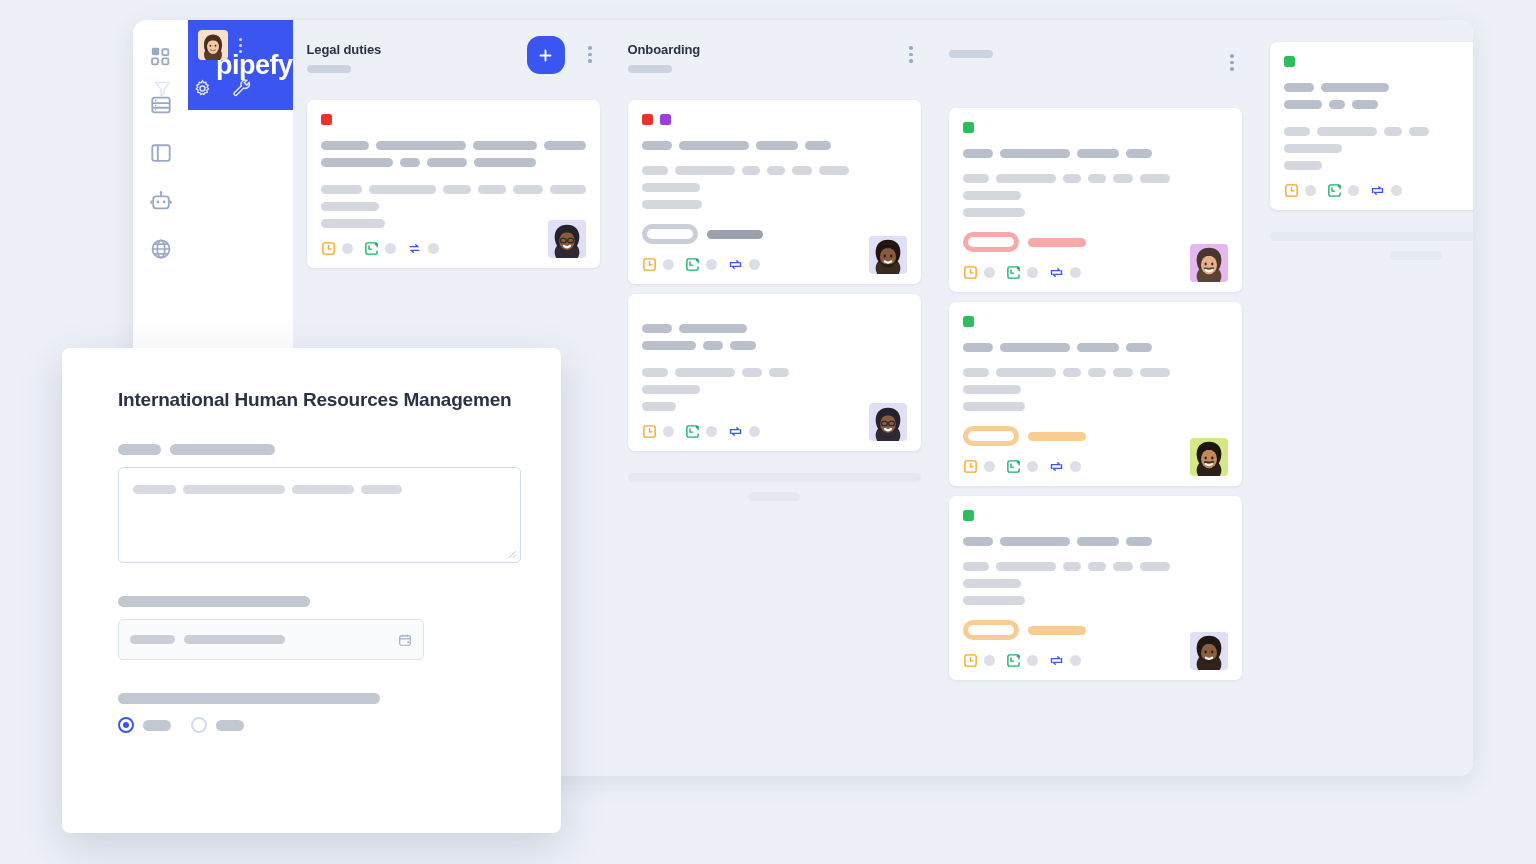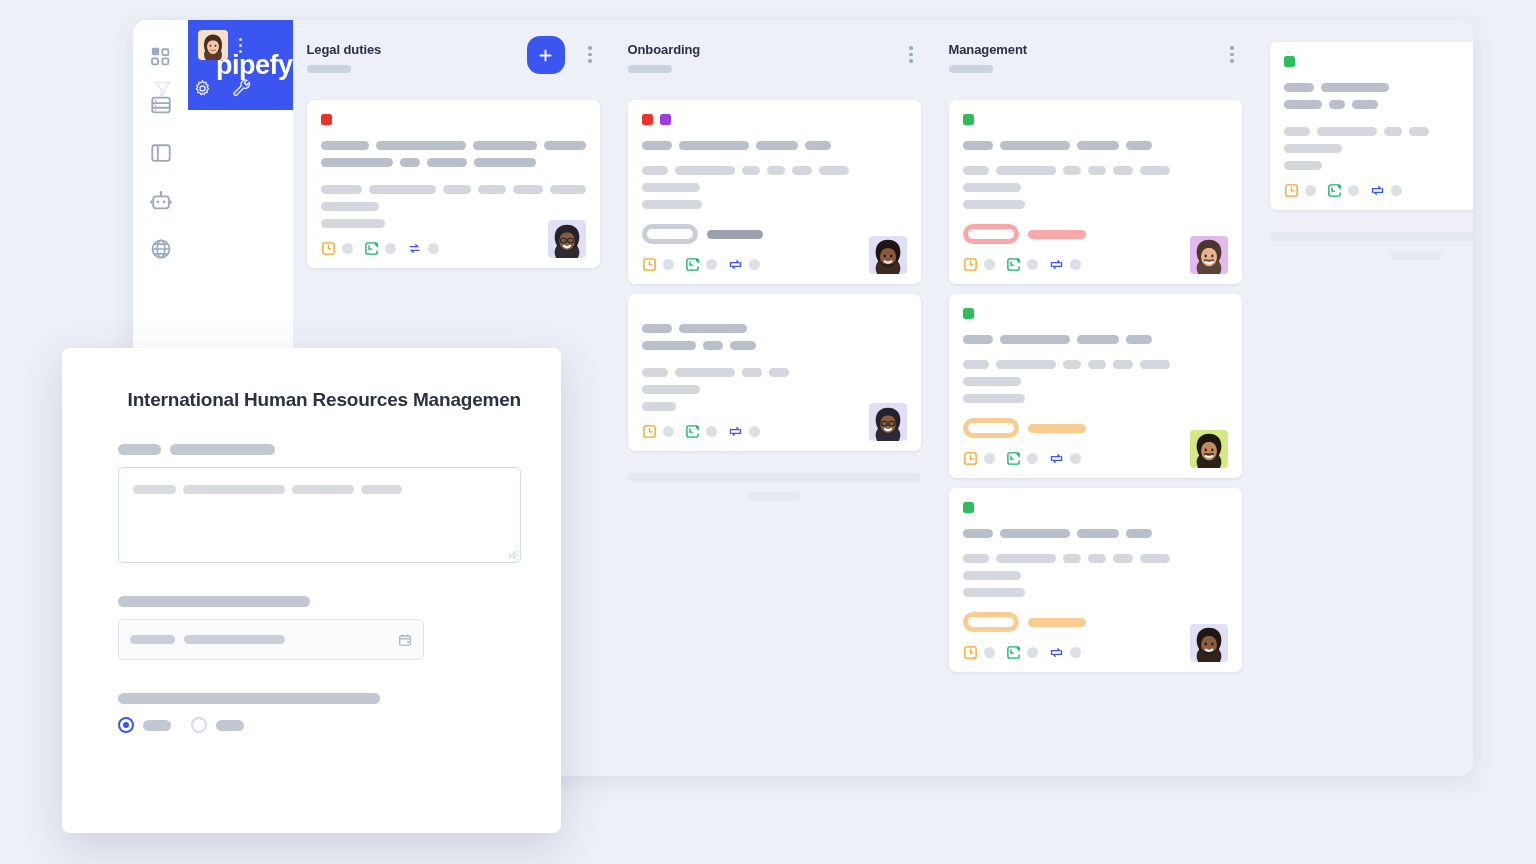--- a/index.html
+++ b/index.html
@@ -138,21 +138,21 @@
   .ghost .g2 { height: 9px; width: 52px; border-radius: 5px; background: #dfe3ec; margin: 10px auto 0 auto; }
 
   
   #modal {
     position: absolute; left: 62px; top: 348px;
     width: 499px; height: 485px;
     background: #fff; border-radius: 8px;
     box-shadow: 0 14px 44px rgba(40,55,95,.17);
     overflow: hidden; display: flex; flex-direction: column;
   }
-  #modal-body { flex: 1; padding: 41px 40px 0 56px; overflow: hidden; text-align: right; }
+  #modal-body { flex: 1; padding: 41px 40px 0 56px; overflow: hidden; }
   #modal-title {
     font-size: 19px; font-weight: 700; color: #2b3245;
     white-space: nowrap; letter-spacing: -.2px;
   }
   .lbl-row { display: flex; gap: 9px; align-items: center; margin-top: 33px; }
   .lbl { height: 11px; border-radius: 6px; background: #c2c8d2; }
   #textarea-box {
     margin-top: 12px; height: 96px; border: 1px solid #cfdbef;
     border-radius: 5px; background: #fff; position: relative;
     padding: 17px 14px;
@@ -535,21 +535,20 @@
           </div>
         </div>
         <div class="ghost">
           <div class="g1"></div>
             <div class="g2"></div>
         </div>
       </div>
 
       <div class="column">
         <div class="col-head">
-          <div class="col-title">Management</div>
           <div class="col-sub"></div>
           <span class="col-kebab">
               <i></i>
               <i></i>
               <i></i>
             </span>
         </div>
         <div class="card-list">
 
           <div class="card">

